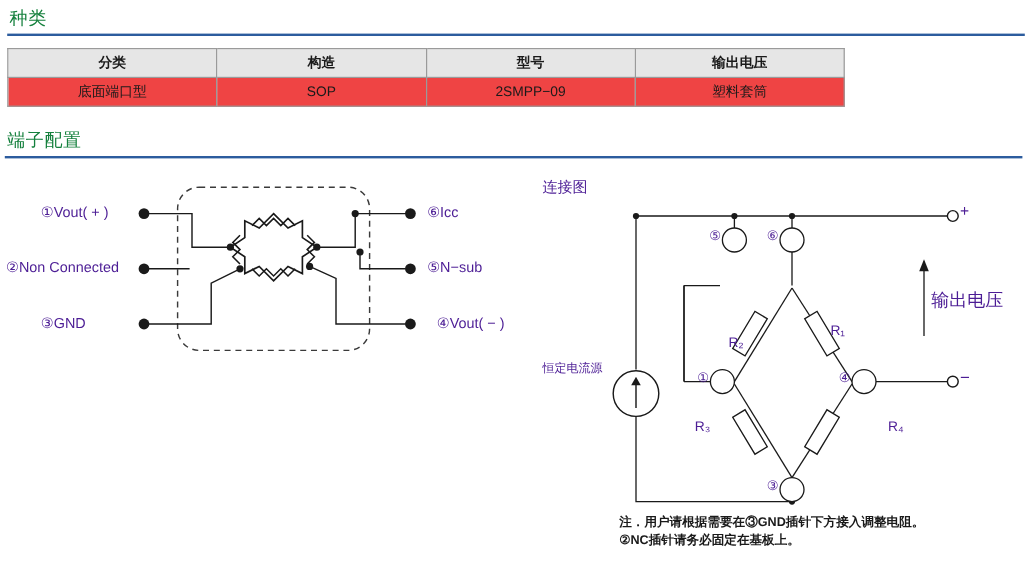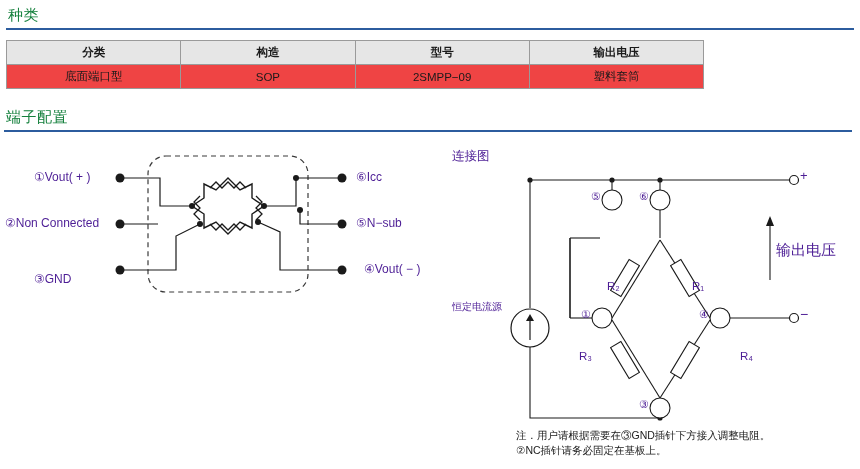--- a/index.html
+++ b/index.html
@@ -71,20 +71,21 @@
     position: absolute;
     font-size: 12px;
     color: #4c1d95;
   }
   .note-text {
     position: absolute;
     font-size: 10.5px;
     line-height: 1.45;
     color: #1a1a1a;
     white-space: pre-line;
+    font-weight: bold;
   }
   svg { display: block; }
 </style>
 </head>
 <body>
 
 <div id="kind-section">
   <div class="section-title">种类</div>
   <div class="section-rule"></div>
 
@@ -155,21 +156,21 @@
       <circle cx="300" cy="62" r="3"></circle>
     </g>
   </svg>
 
   <div class="sub-label" style="left:34px; top:30px;text-align:right;">
     <span>①</span><span>Vout( + )</span>
   </div>
   <div class="sub-label" style="left:5px; top:76px;">
     <span>②</span><span>Non Connected</span>
   </div>
-  <div class="sub-label" style="left:34px; top:132px;">
+  <div class="sub-label" style="left:34px; top:122px;">
     <span>③</span><span>GND</span>
   </div>
 
   <div class="sub-label" style="left:356px; top:30px;">
     <span>⑥</span><span>Icc</span>
   </div>
   <div class="sub-label" style="left:356px; top:76px;">
     <span>⑤</span><span>N−sub</span>
   </div>
   <div class="sub-label" style="left:364px; top:122px;">
@@ -249,21 +250,21 @@
     </g>
   </svg>
 
   <div class="sub-label" style="left:591px; top:50px; font-size:11px;">⑤</div>
   <div class="sub-label" style="left:639px; top:50px; font-size:11px;">⑥</div>
   <div class="sub-label" style="left:581px; top:168px; font-size:11px;">①</div>
   <div class="sub-label" style="left:699px; top:168px; font-size:11px;">④</div>
   <div class="sub-label" style="left:639px; top:258px; font-size:11px;">③</div>
 
   <div class="sub-label" style="left:607px; top:140px; font-size:11.5px;">R₂</div>
-  <div class="sub-label" style="left:692px; top:140px; font-size:11.5px;">R₁</div>
+  <div class="sub-label" style="left:692px; top:130px; font-size:11.5px;">R₁</div>
   <div class="sub-label" style="left:579px; top:210px; font-size:11.5px;">R₃</div>
   <div class="sub-label" style="left:692px; top:210px; font-size:11.5px;margin-left:48px;">R₄</div>
 
   <div class="sub-label" style="left:452px; top:160px; font-size:10px;">恒定电流源</div>
   <div class="sub-label" style="left:776px; top:101px; font-size:15px;">输出电压</div>
   <div class="sub-label" style="left:800px; top:28px; font-size:13px;">+</div>
   <div class="sub-label" style="left:800px; top:166px; font-size:14px;">−</div>
 
   <div class="note-text" style="left:516px; top:288px;">注．用户请根据需要在③GND插针下方接入调整电阻。
       ②NC插针请务必固定在基板上。</div>

